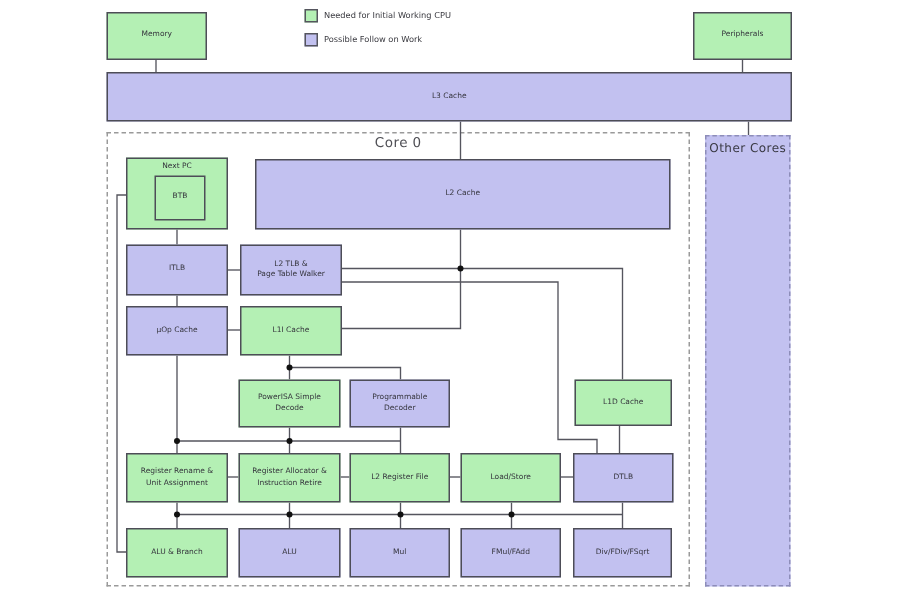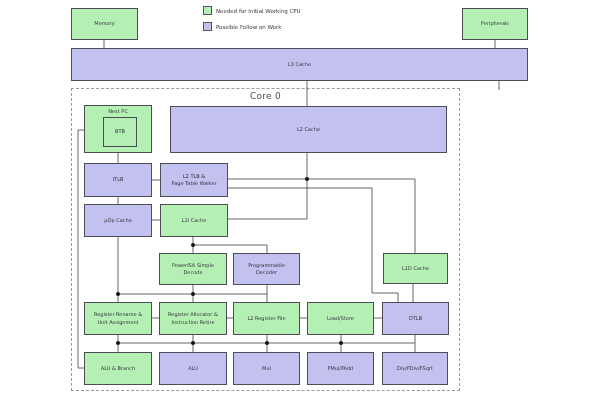--- a/index.html
+++ b/index.html
@@ -33,20 +33,23 @@
 </style>
 </head>
 <body>
 
 <div id="stage">
 
   <div class="region" id="core-region" style="left: 71px; top: 88px; width: 389px; height: 303px;">
     <div class="region-label">Core 0</div>
   </div>
 
+  <div class="region" id="other-cores-region" style="left: 470px; top: 90px; width: 57px; height: 301px; background: rgb(194, 193, 240);">
+    <div class="region-label">Other Cores</div>
+  </div>
 
   <svg id="edge-layer" width="600" height="400">
       <polyline points="104,40 104,48" fill="none" stroke="#55555e" stroke-width="0.9"></polyline>
       <polyline points="495,40 495,48" fill="none" stroke="#55555e" stroke-width="0.9"></polyline>
       <polyline points="499,81 499,90" fill="none" stroke="#55555e" stroke-width="0.9"></polyline>
       <polyline points="307,81 307,106" fill="none" stroke="#55555e" stroke-width="0.9"></polyline>
       <polyline points="118,153 118,163" fill="none" stroke="#55555e" stroke-width="0.9"></polyline>
       <polyline points="118,197 118,204" fill="none" stroke="#55555e" stroke-width="0.9"></polyline>
       <polyline points="152,180 160,180" fill="none" stroke="#55555e" stroke-width="0.9"></polyline>
       <polyline points="152,220 160,220" fill="none" stroke="#55555e" stroke-width="0.9"></polyline>

